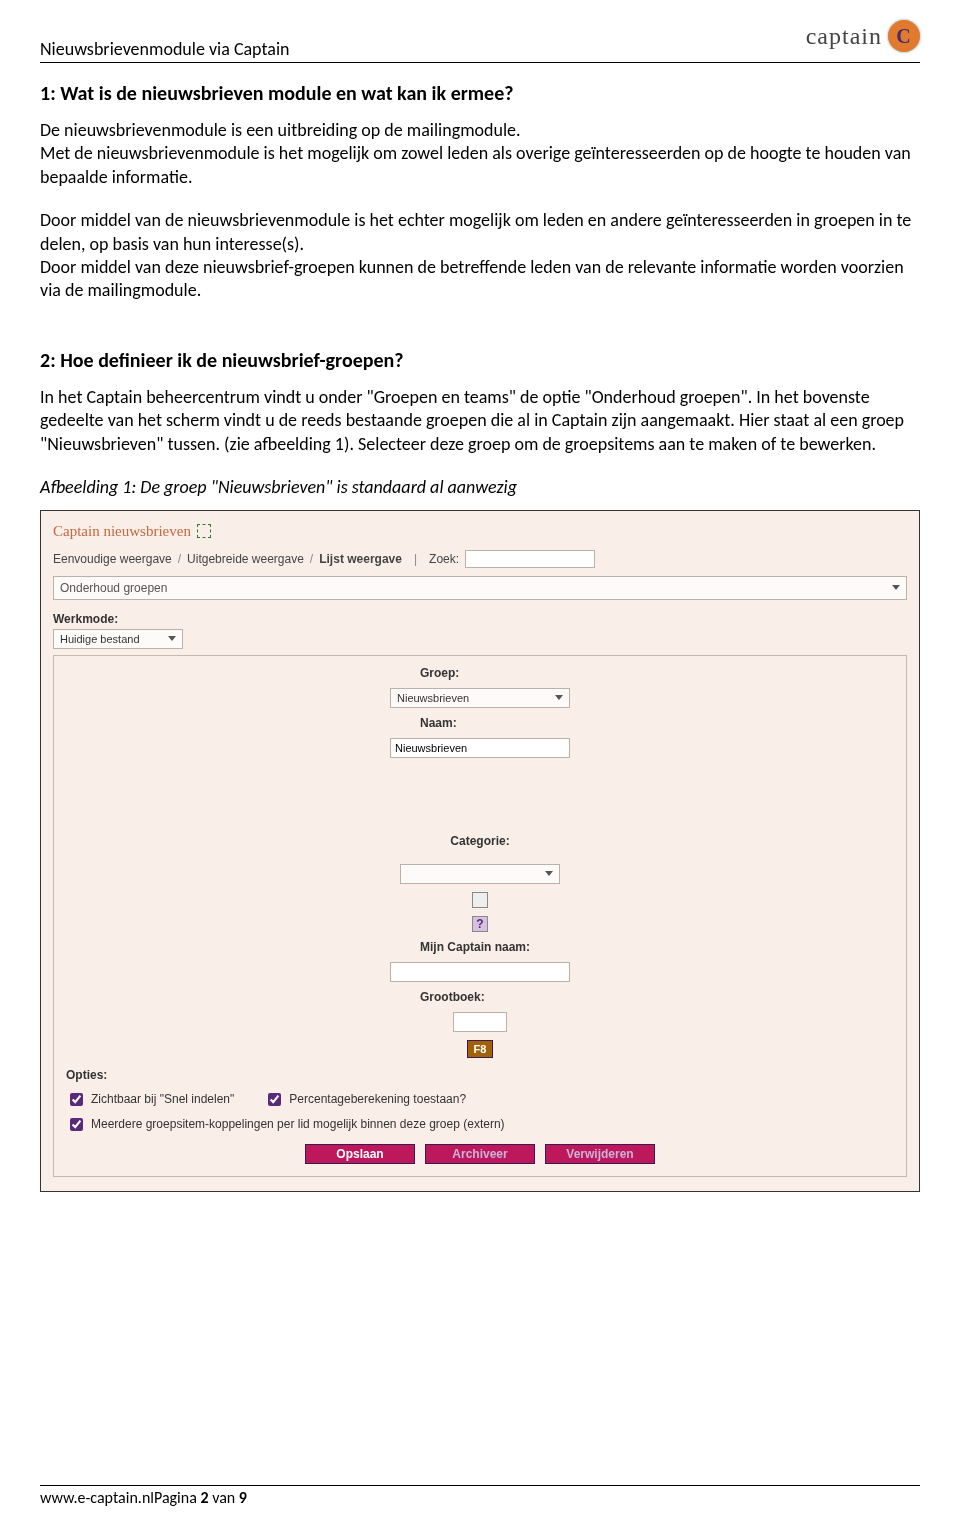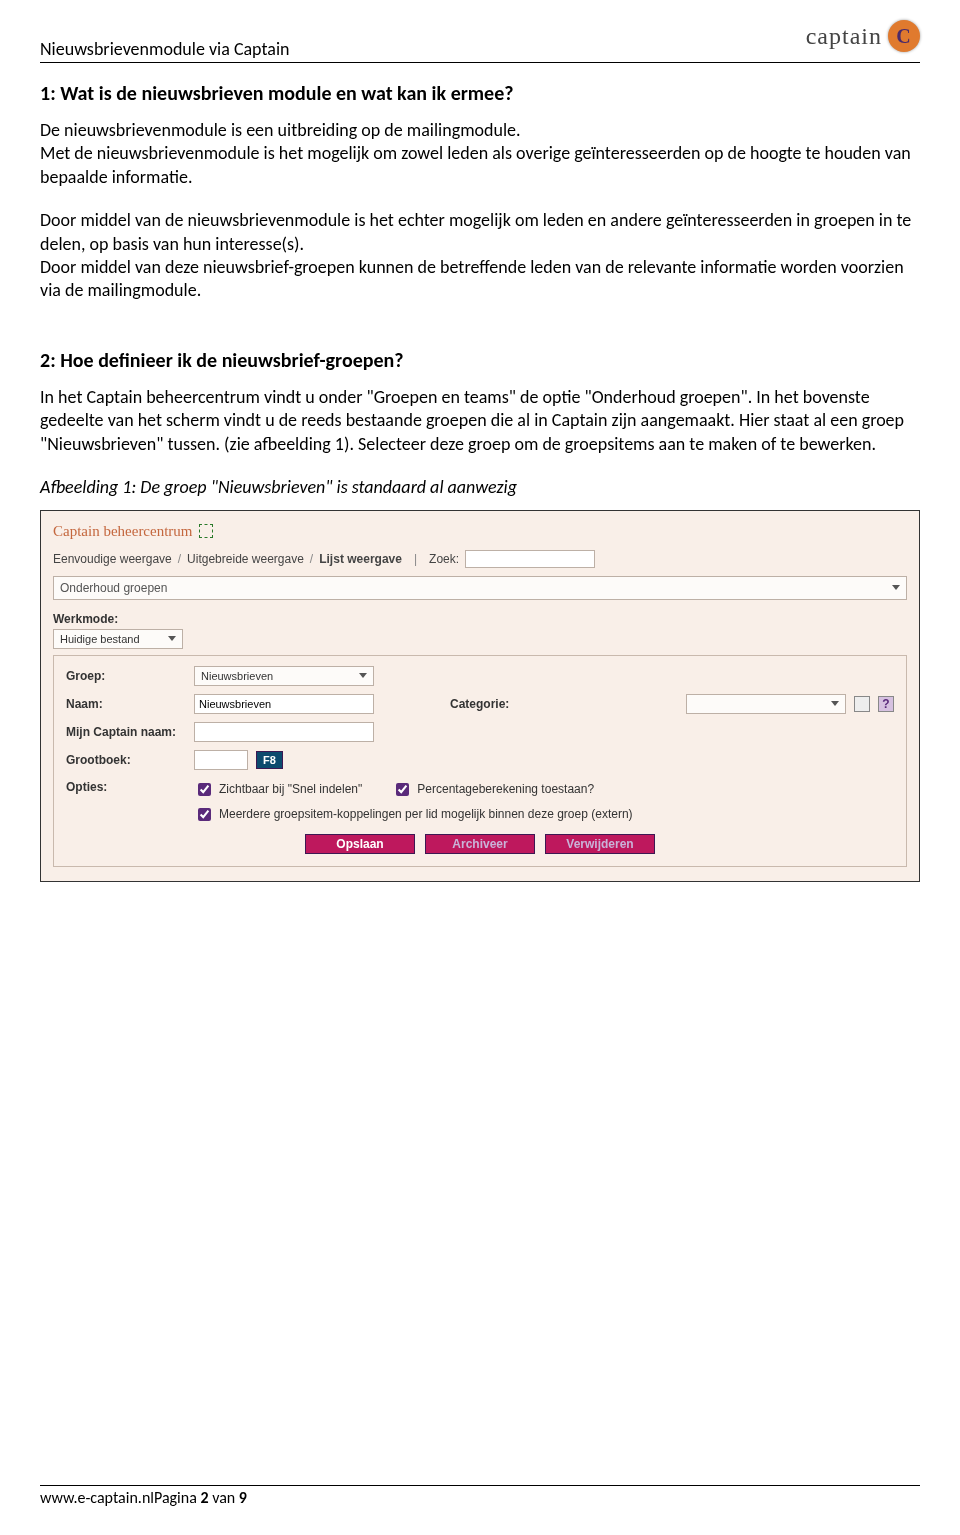--- a/index.html
+++ b/index.html
@@ -145,31 +145,32 @@
     border: 1px solid #c9b9ad;
     background: #f9efe8;
     margin-top: 6px;
     padding: 10px 12px 12px 12px;
   }
   .panel-row {
     display: flex;
     align-items: center;
     margin-bottom: 8px;
     gap: 8px;
+    flex-direction: column;
   }
   .panel-row .lbl { width: 120px; font-weight: bold; font-size: 12px; }
   .text-input {
     border: 1px solid #bdb0a6;
     background: #fff;
     height: 20px;
     padding: 0 4px;
     font-size: 11px;
   }
   .f8-btn {
-    background: #0c4a6e;
+    background: #a16207;
     color: #fff;
     border: 1px solid #3d1852;
     font-size: 11px;
     font-weight: bold;
     height: 18px;
     padding: 0 6px;
     display: inline-flex;
     align-items: center;
     cursor: pointer;
   }
@@ -237,21 +238,21 @@
   <p class="body nomargin">Door middel van de nieuwsbrievenmodule is het echter mogelijk om leden en andere geïnteresseerden in groepen in te delen, op basis van hun interesse(s).</p>
   <p class="body">Door middel van deze nieuwsbrief-groepen kunnen de betreffende leden van de relevante informatie worden voorzien via de mailingmodule.</p>
 
   <h2 class="section" style="margin-top:45px">2: Hoe definieer ik de nieuwsbrief-groepen?</h2>
   <p class="body">In het Captain beheercentrum vindt u onder "Groepen en teams" de optie "Onderhoud groepen". In het bovenste gedeelte van het scherm vindt u de reeds bestaande groepen die al in Captain zijn aangemaakt. Hier staat al een groep "Nieuwsbrieven" tussen. (zie afbeelding 1). Selecteer deze groep om de groepsitems aan te maken of te bewerken.</p>
   <p class="caption">Afbeelding 1: De groep "Nieuwsbrieven" is standaard al aanwezig</p>
 
   <div class="ui-frame">
     <div class="ui-inner">
       <div class="ui-title">
-        <span>Captain beheercentrum</span>
+        <span>Captain nieuwsbrieven</span>
         <span class="refresh-icon"></span>
       </div>
 
       <div class="viewbar">
         <span>Eenvoudige weergave</span>
         <span class="sep">/</span>
         <span>Uitgebreide weergave</span>
         <span class="sep">/</span>
         <span class="active">Lijst weergave</span>
         <span class="sep" style="margin:0 6px">|</span>

